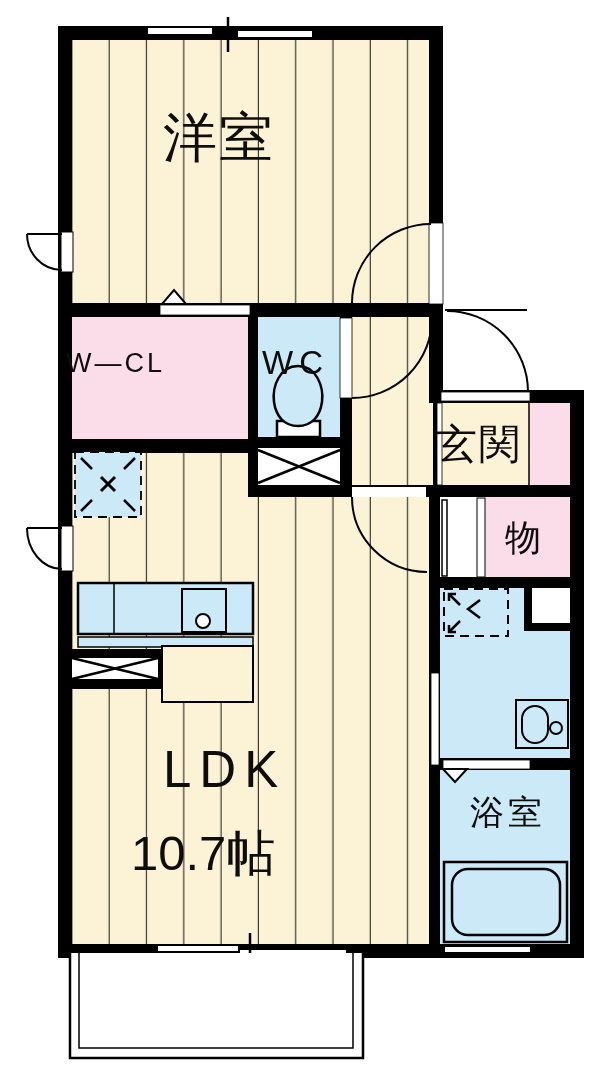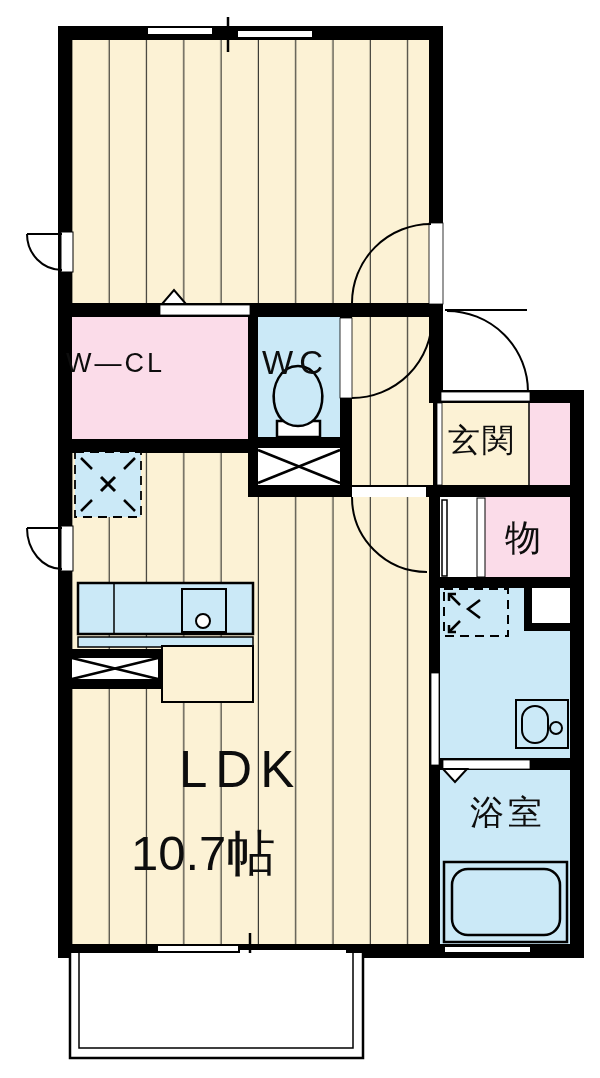--- a/index.html
+++ b/index.html
@@ -5,25 +5,25 @@
   html,body{margin:0;padding:0;background:#ffffff;}
   #stage{position:relative;width:600px;height:1078px;background:#ffffff;overflow:hidden;
          font-family:"Liberation Sans","DejaVu Sans",sans-serif;}
   #plan-svg{position:absolute;left:0;top:0;}
   .lbl{position:absolute;color:#0d0d0d;line-height:1;white-space:nowrap;
        font-family:"Liberation Sans","DejaVu Sans",sans-serif;}
   .lbl-yoshitsu{left:163px;top:110px;font-size:54px;letter-spacing:2px;}
   .lbl-yoshitsu-size{left:148px;top:191px;font-size:52px;}
   .lbl-wcl{left:66px;top:350px;font-size:27px;letter-spacing:3px;}
   .lbl-wc{left:262px;top:346px;font-size:33px;letter-spacing:6px;}
-  .lbl-genkan{left:448px;top:424px;font-size:32px;letter-spacing:2px;}
+  .lbl-genkan{left:436px;top:424px;font-size:41px;letter-spacing:2px;}
   .lbl-mono{left:505px;top:520px;font-size:36px;}
   .lbl-senmen{left:466px;top:645px;font-size:34px;width:36px;white-space:normal;line-height:1.45;}
   .lbl-bath{left:449px;top:795px;font-size:34px;letter-spacing:4px;margin-left:21px;}
-  .lbl-ldk{left:163px;top:744px;font-size:51px;letter-spacing:8px;margin-left:16px;}
+  .lbl-ldk{left:163px;top:744px;font-size:51px;letter-spacing:8px;}
   .lbl-ldk-size{left:131px;top:829px;font-size:49px;text-align:center;}
   .lbl-balcony{left:103px;top:974px;font-size:33px;letter-spacing:3px;}
 </style>
 </head>
 <body>
 
 <div id="stage">
 
 <svg id="plan-svg" width="600" height="1078" viewBox="0 0 600 1078">
   <defs>
@@ -173,20 +173,21 @@
       <rect x="444" y="862" width="123" height="80" fill="none" stroke="#000" stroke-width="2.5"></rect>
       <rect x="452" y="869" width="108" height="66" rx="16" fill="none" stroke="#000" stroke-width="2.5"></rect>
     </g>
     <g>
       <path d="M 70 953 L 70 1058 L 363 1058 L 363 953" fill="#fff" stroke="#000" stroke-width="2.5"></path>
       <path d="M 79 953 L 79 1048 L 353 1048 L 353 953" fill="none" stroke="#000" stroke-width="1.5"></path>
     </g>
   </g>
 </svg>
 
+  <div class="lbl lbl-yoshitsu">洋室</div>
   <div class="lbl lbl-wcl">W—CL</div>
   <div class="lbl lbl-wc">WC</div>
   <div class="lbl lbl-genkan">玄関</div>
   <div class="lbl lbl-mono">物</div>
   <div class="lbl lbl-bath">浴室</div>
   <div class="lbl lbl-ldk">LDK</div>
   <div class="lbl lbl-ldk-size">10.7帖</div>
 </div>
 
 </body></html>

